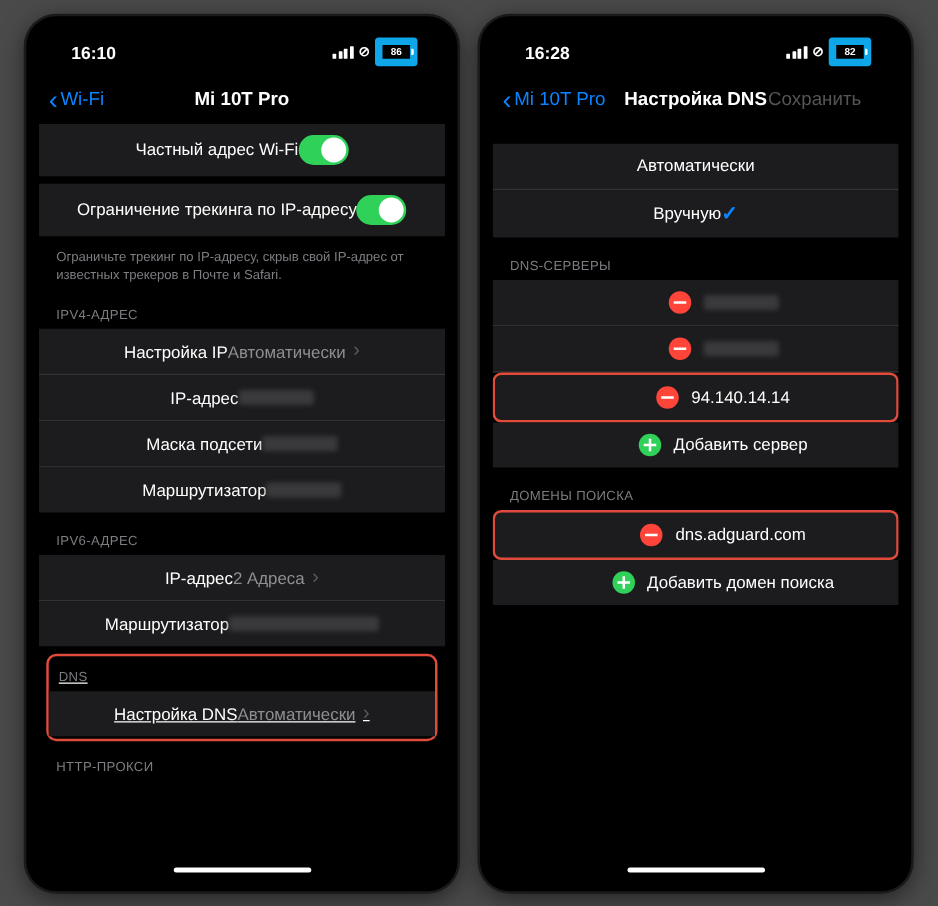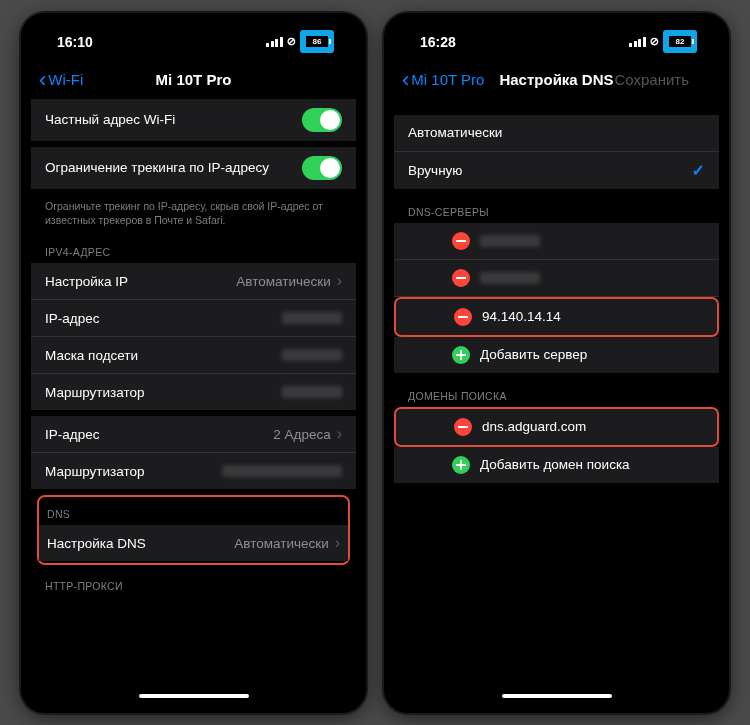--- a/index.html
+++ b/index.html
@@ -84,21 +84,21 @@
     height: calc(100% - 76px - 18px);
     overflow: hidden;
     font-size: 13.5px;
   }
   .group { margin: 0 0 6px 0; }
   .cell {
     background: #1c1c1e;
     padding: 9px 14px;
     display: flex;
     align-items: center;
-    justify-content: space-between;
+    justify-content: center;
     min-height: 18px;
     border-bottom: 0.5px solid #333;
     position: relative;
   }
   .cell:last-child { border-bottom: none; }
   .cell .label { color:#fff; }
   .cell .value { color:#8e8e93; display:flex; align-items:center; gap:6px;}
   .chevron { color:#5a5a5e; font-size:16px; }
   .footer-note, .header-note {
     color:#7d7d82; font-size: 10.5px;
@@ -116,20 +116,21 @@
     width: 90px; height: 12px; background: #3a3a3c; border-radius:2px;
     filter: blur(2px);
   }
   .blur.sm { width: 60px; }
   .blur.lg { width: 120px; }
 
   .highlight {
     border: 2.5px solid #e14b3b;
     border-radius: 8px;
     margin: 4px 6px;
+    text-decoration: underline;
   }
   .highlight .header-note { padding-left: 8px; padding-right:8px;}
   .highlight .cell { padding-left: 8px; padding-right: 8px; }
 
   .del-btn {
     width:18px; height:18px; border-radius:50%; background:#ff453a;
     display:inline-flex; align-items:center; justify-content:center; flex-shrink:0;
   }
   .del-btn::after { content:""; width:10px; height:2px; background:#fff; }
   .add-btn {
@@ -216,20 +217,21 @@
             </span>
         </div>
         <div class="cell">
           <span class="label">Маршрутизатор</span>
           <span class="value">
               <span class="blur sm"></span>
             </span>
         </div>
       </div>
 
+      <div class="header-note">IPV6-АДРЕС</div>
       <div class="group">
         <div class="cell">
           <span class="label">IP-адрес</span>
           <span class="value">
               <span>2 Адреса</span>
               <span class="chevron">›</span>
             </span>
         </div>
         <div class="cell">
           <span class="label">Маршрутизатор</span>

